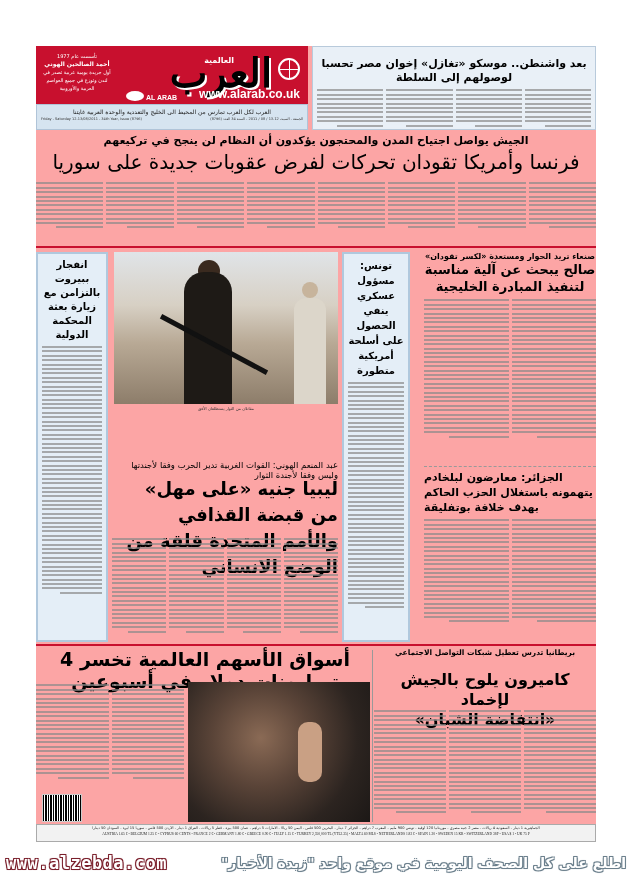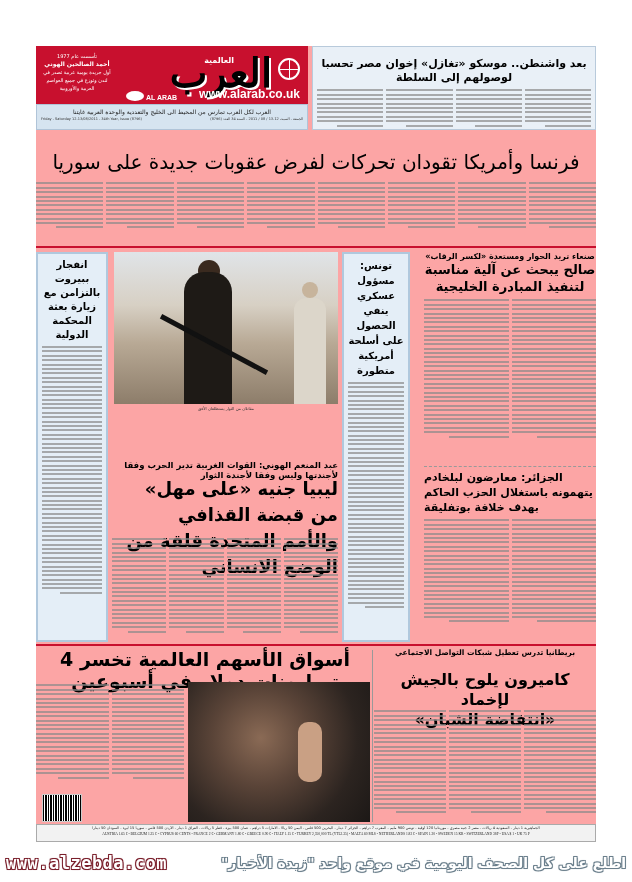--- a/index.html
+++ b/index.html
@@ -36,21 +36,21 @@
   .photo .fig1h { position: absolute; left: 84px; top: 8px; width: 22px; height: 22px; background: #3a2a1f; border-radius: 50%; }
   .photo .fig2 { position: absolute; left: 180px; top: 46px; width: 32px; height: 110px; background: #dcd6ca; border-radius: 12px 12px 4px 4px; }
   .photo .fig2h { position: absolute; left: 188px; top: 30px; width: 16px; height: 16px; background: #c7b49c; border-radius: 50%; }
   .photo .gun { position: absolute; left: 40px; top: 90px; width: 120px; height: 5px; background: #111; transform: rotate(28deg); }
   .caption { position: absolute; font-size: 4px; color: #333; text-align: center; direction: rtl; }
   .tunis-box { position: absolute; left: 306px; top: 206px; width: 68px; height: 390px; background: #e4eef7; border: 2px solid #b0c8dd; padding: 4px; }
   .tunis-box h3 { font-size: 10px; font-weight: bold; line-height: 15px; direction: rtl; text-align: center; margin-bottom: 4px; }
   .right-col { position: absolute; left: 388px; top: 206px; width: 172px; }
   .right-col .k { font-size: 8px; font-weight: bold; direction: rtl; text-align: center; }
   .right-col h3 { font-size: 13px; font-weight: bold; line-height: 17px; direction: rtl; text-align: center; }
-  .libya-kicker { position: absolute; left: 76px; top: 414px; width: 226px; font-size: 8.5px; font-weight: bold; direction: rtl; text-align: right; }
+  .libya-kicker { position: absolute; left: 76px; top: 414px; width: 226px; font-size: 8.5px; font-weight: normal; direction: rtl; text-align: right; }
   .libya-head { position: absolute; left: 76px; top: 430px; width: 226px; font-size: 18px; font-weight: bold; direction: rtl; text-align: right; line-height: 26px; letter-spacing: -0.6px; }
   .libya-body { position: absolute; left: 76px; top: 488px; width: 226px; height: 108px; }
   .algeria { position: absolute; left: 388px; top: 420px; width: 172px; }
   .algeria h3 { font-size: 11px; font-weight: bold; direction: rtl; text-align: left; line-height: 15px; }
   .bottom-left-head { position: absolute; left: 4px; top: 602px; width: 330px; font-size: 19px; font-weight: bold; direction: rtl; text-align: center; letter-spacing: -0.4px; }
   .stocks-photo { position: absolute; left: 152px; top: 636px; width: 182px; height: 140px; background: radial-gradient(circle at 40% 40%, #8a6a55 0%, #5a4438 35%, #2c2420 70%, #1c1816 100%); }
   .stocks-photo .hand { position: absolute; left: 110px; top: 40px; width: 24px; height: 60px; background: #c9a084; border-radius: 10px; }
   .stocks-body { position: absolute; left: 0; top: 634px; width: 148px; height: 110px; }
   .barcode { position: absolute; left: 6px; top: 748px; width: 40px; height: 28px; background: repeating-linear-gradient(90deg, #000 0 1px, #fff 1px 2px, #000 2px 4px, #fff 4px 5px); border: 1px solid #ccc; }
   .cam-kicker { position: absolute; left: 338px; top: 602px; width: 222px; font-size: 7.5px; font-weight: bold; direction: rtl; text-align: center; }
@@ -133,20 +133,21 @@
           <div class="textline"></div>
           <div class="textline"></div>
           <div class="textline"></div>
           <div class="textline"></div>
           <div class="textline"></div>
           <div class="textline short"></div>
         </div>
     </div>
   </div>
 
+  <div class="kicker-main">الجيش يواصل اجتياح المدن والمحتجون يؤكدون أن النظام لن ينجح في تركيعهم</div>
   <div class="headline-main">فرنسا وأمريكا تقودان تحركات لفرض عقوبات جديدة على سوريا</div>
   <div class="main-body cols">
     <div class="col">
         <div class="textline"></div>
         <div class="textline"></div>
         <div class="textline"></div>
         <div class="textline"></div>
         <div class="textline"></div>
         <div class="textline"></div>
         <div class="textline"></div>
@@ -373,21 +374,21 @@
         <div class="textline"></div>
         <div class="textline"></div>
         <div class="textline"></div>
         <div class="textline"></div>
         <div class="textline"></div>
         <div class="textline short"></div>
     </div>
   </div>
 
   <div class="right-col">
-    <div class="k">صنعاء تريد الحوار ومستعدة «لكسر الرقاب»</div>
+    <div class="k">صنعاء تريد الحوار ومستعدة «لكسر تقودان»</div>
     <h3>صالح يبحث عن آلية مناسبة لتنفيذ المبادرة الخليجية</h3>
     <div class="cols">
       <div class="col">
           <div class="textline"></div>
           <div class="textline"></div>
           <div class="textline"></div>
           <div class="textline"></div>
           <div class="textline"></div>
           <div class="textline"></div>
           <div class="textline"></div>

